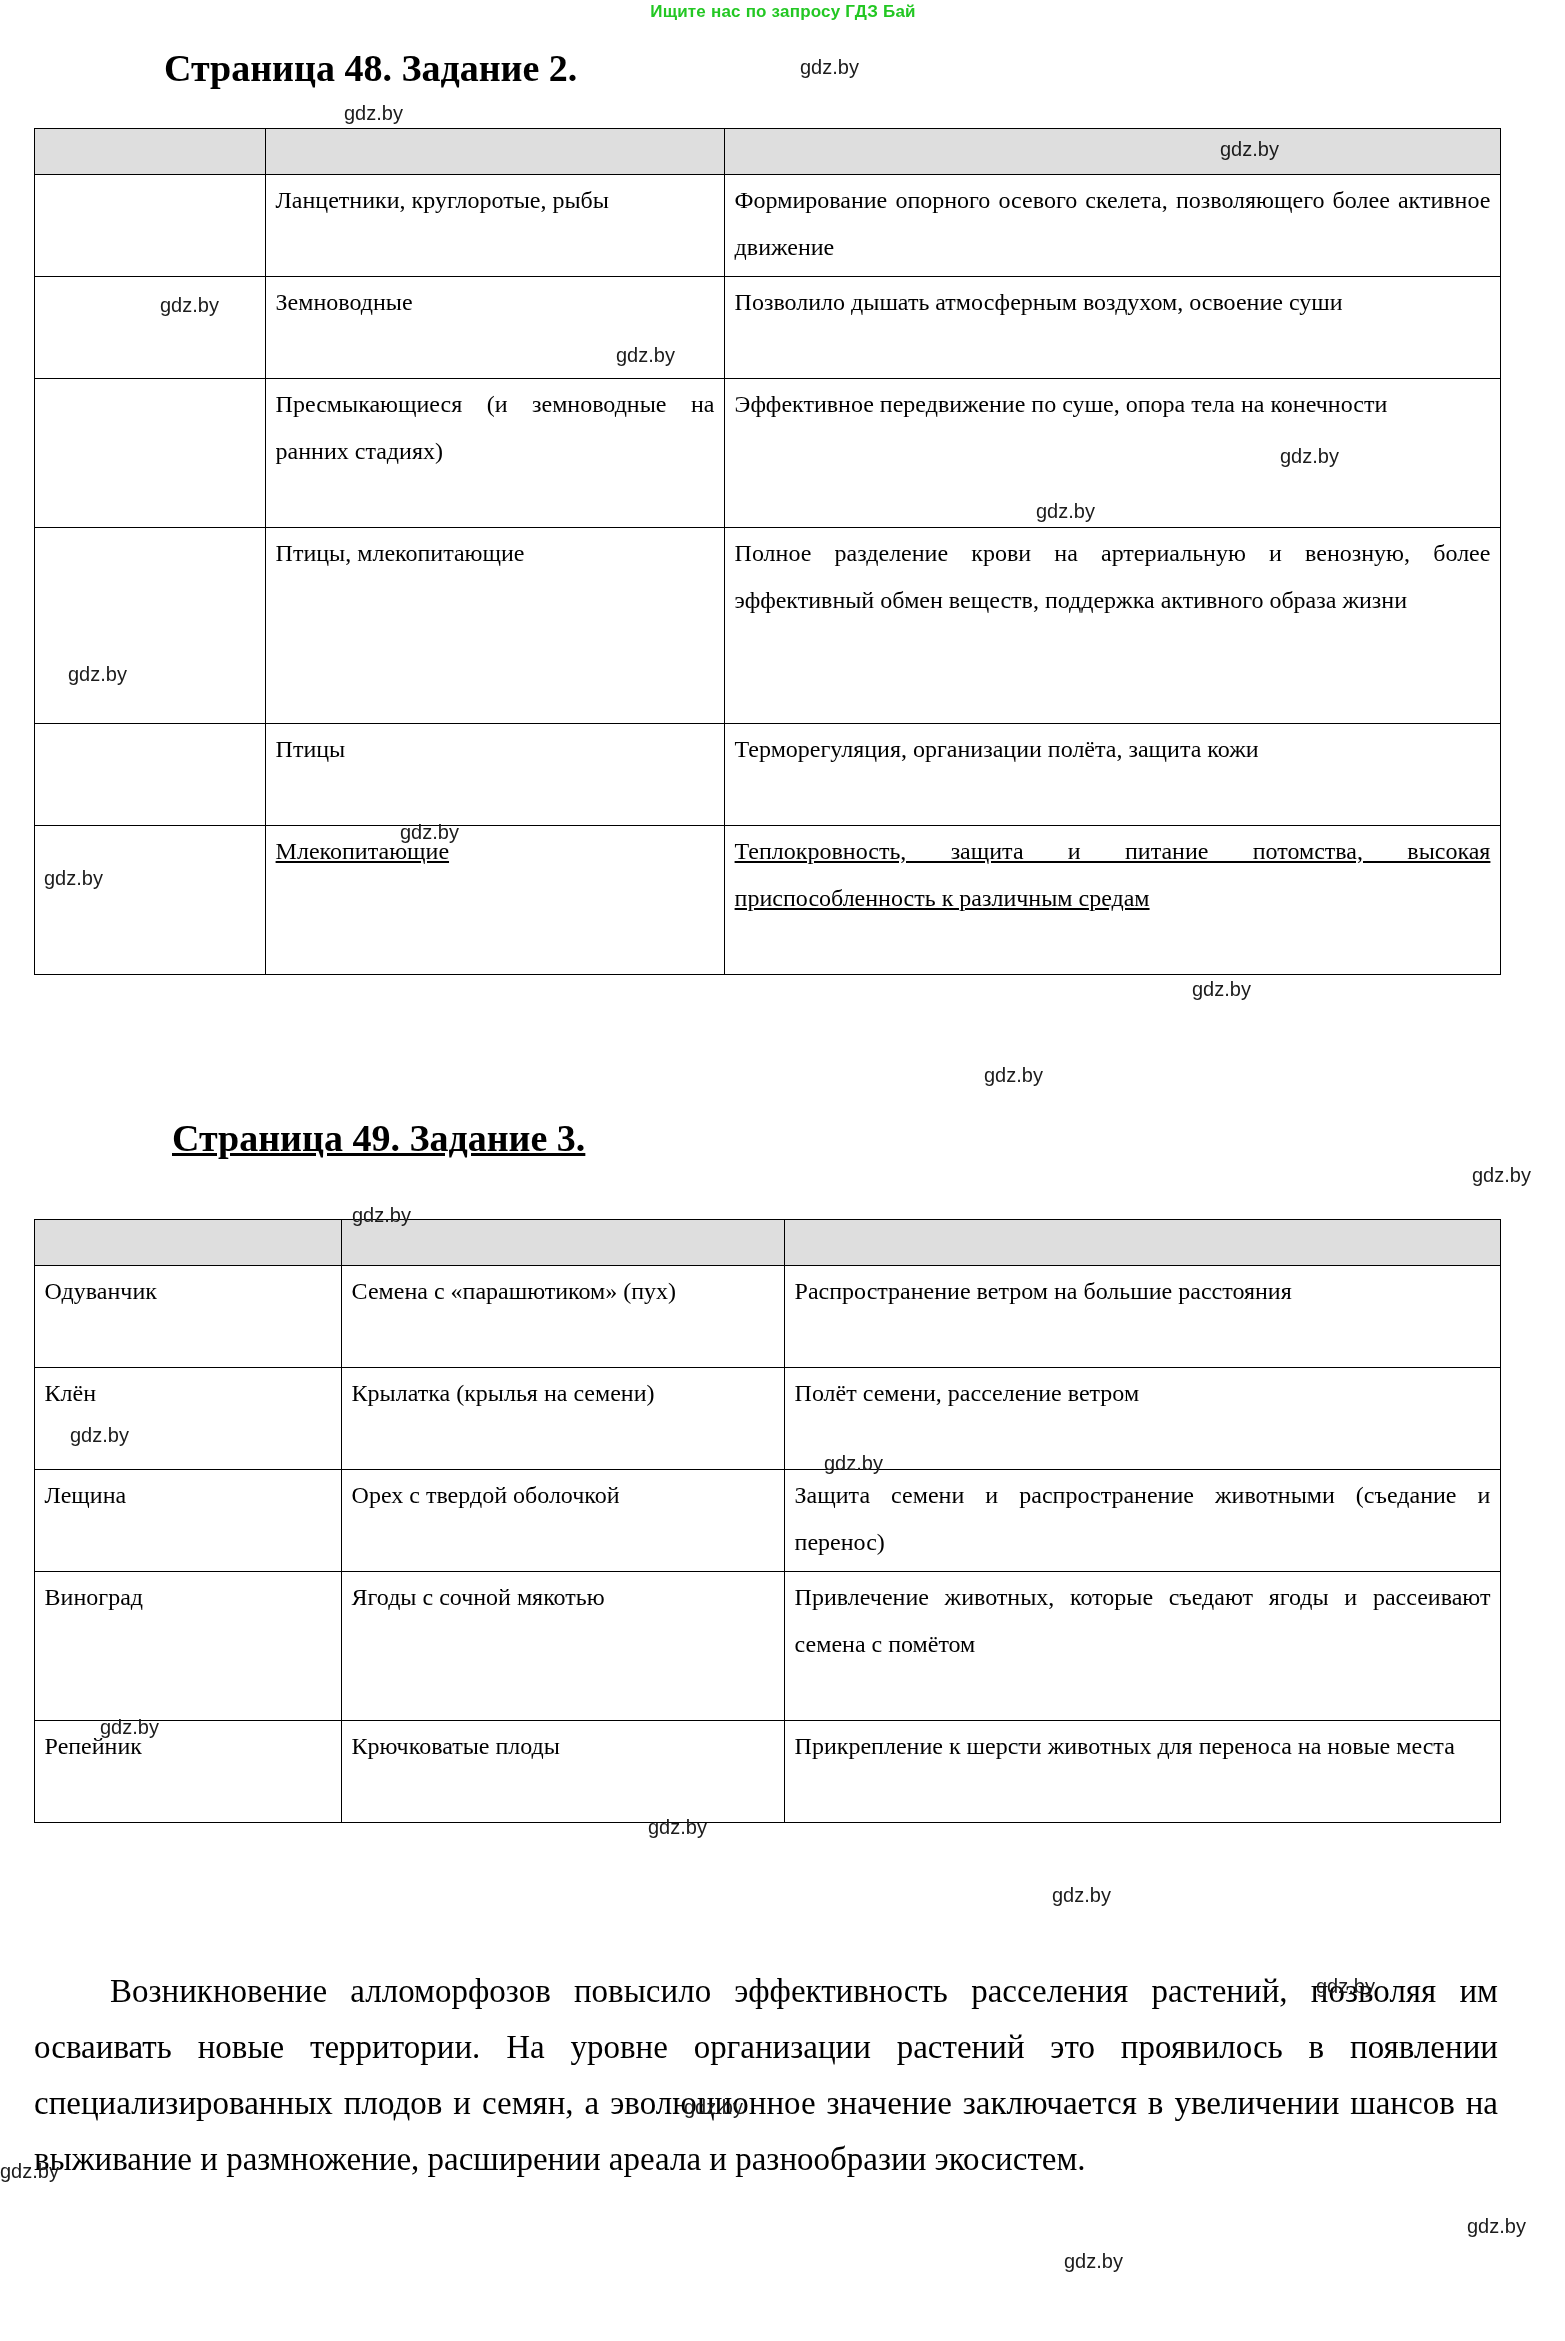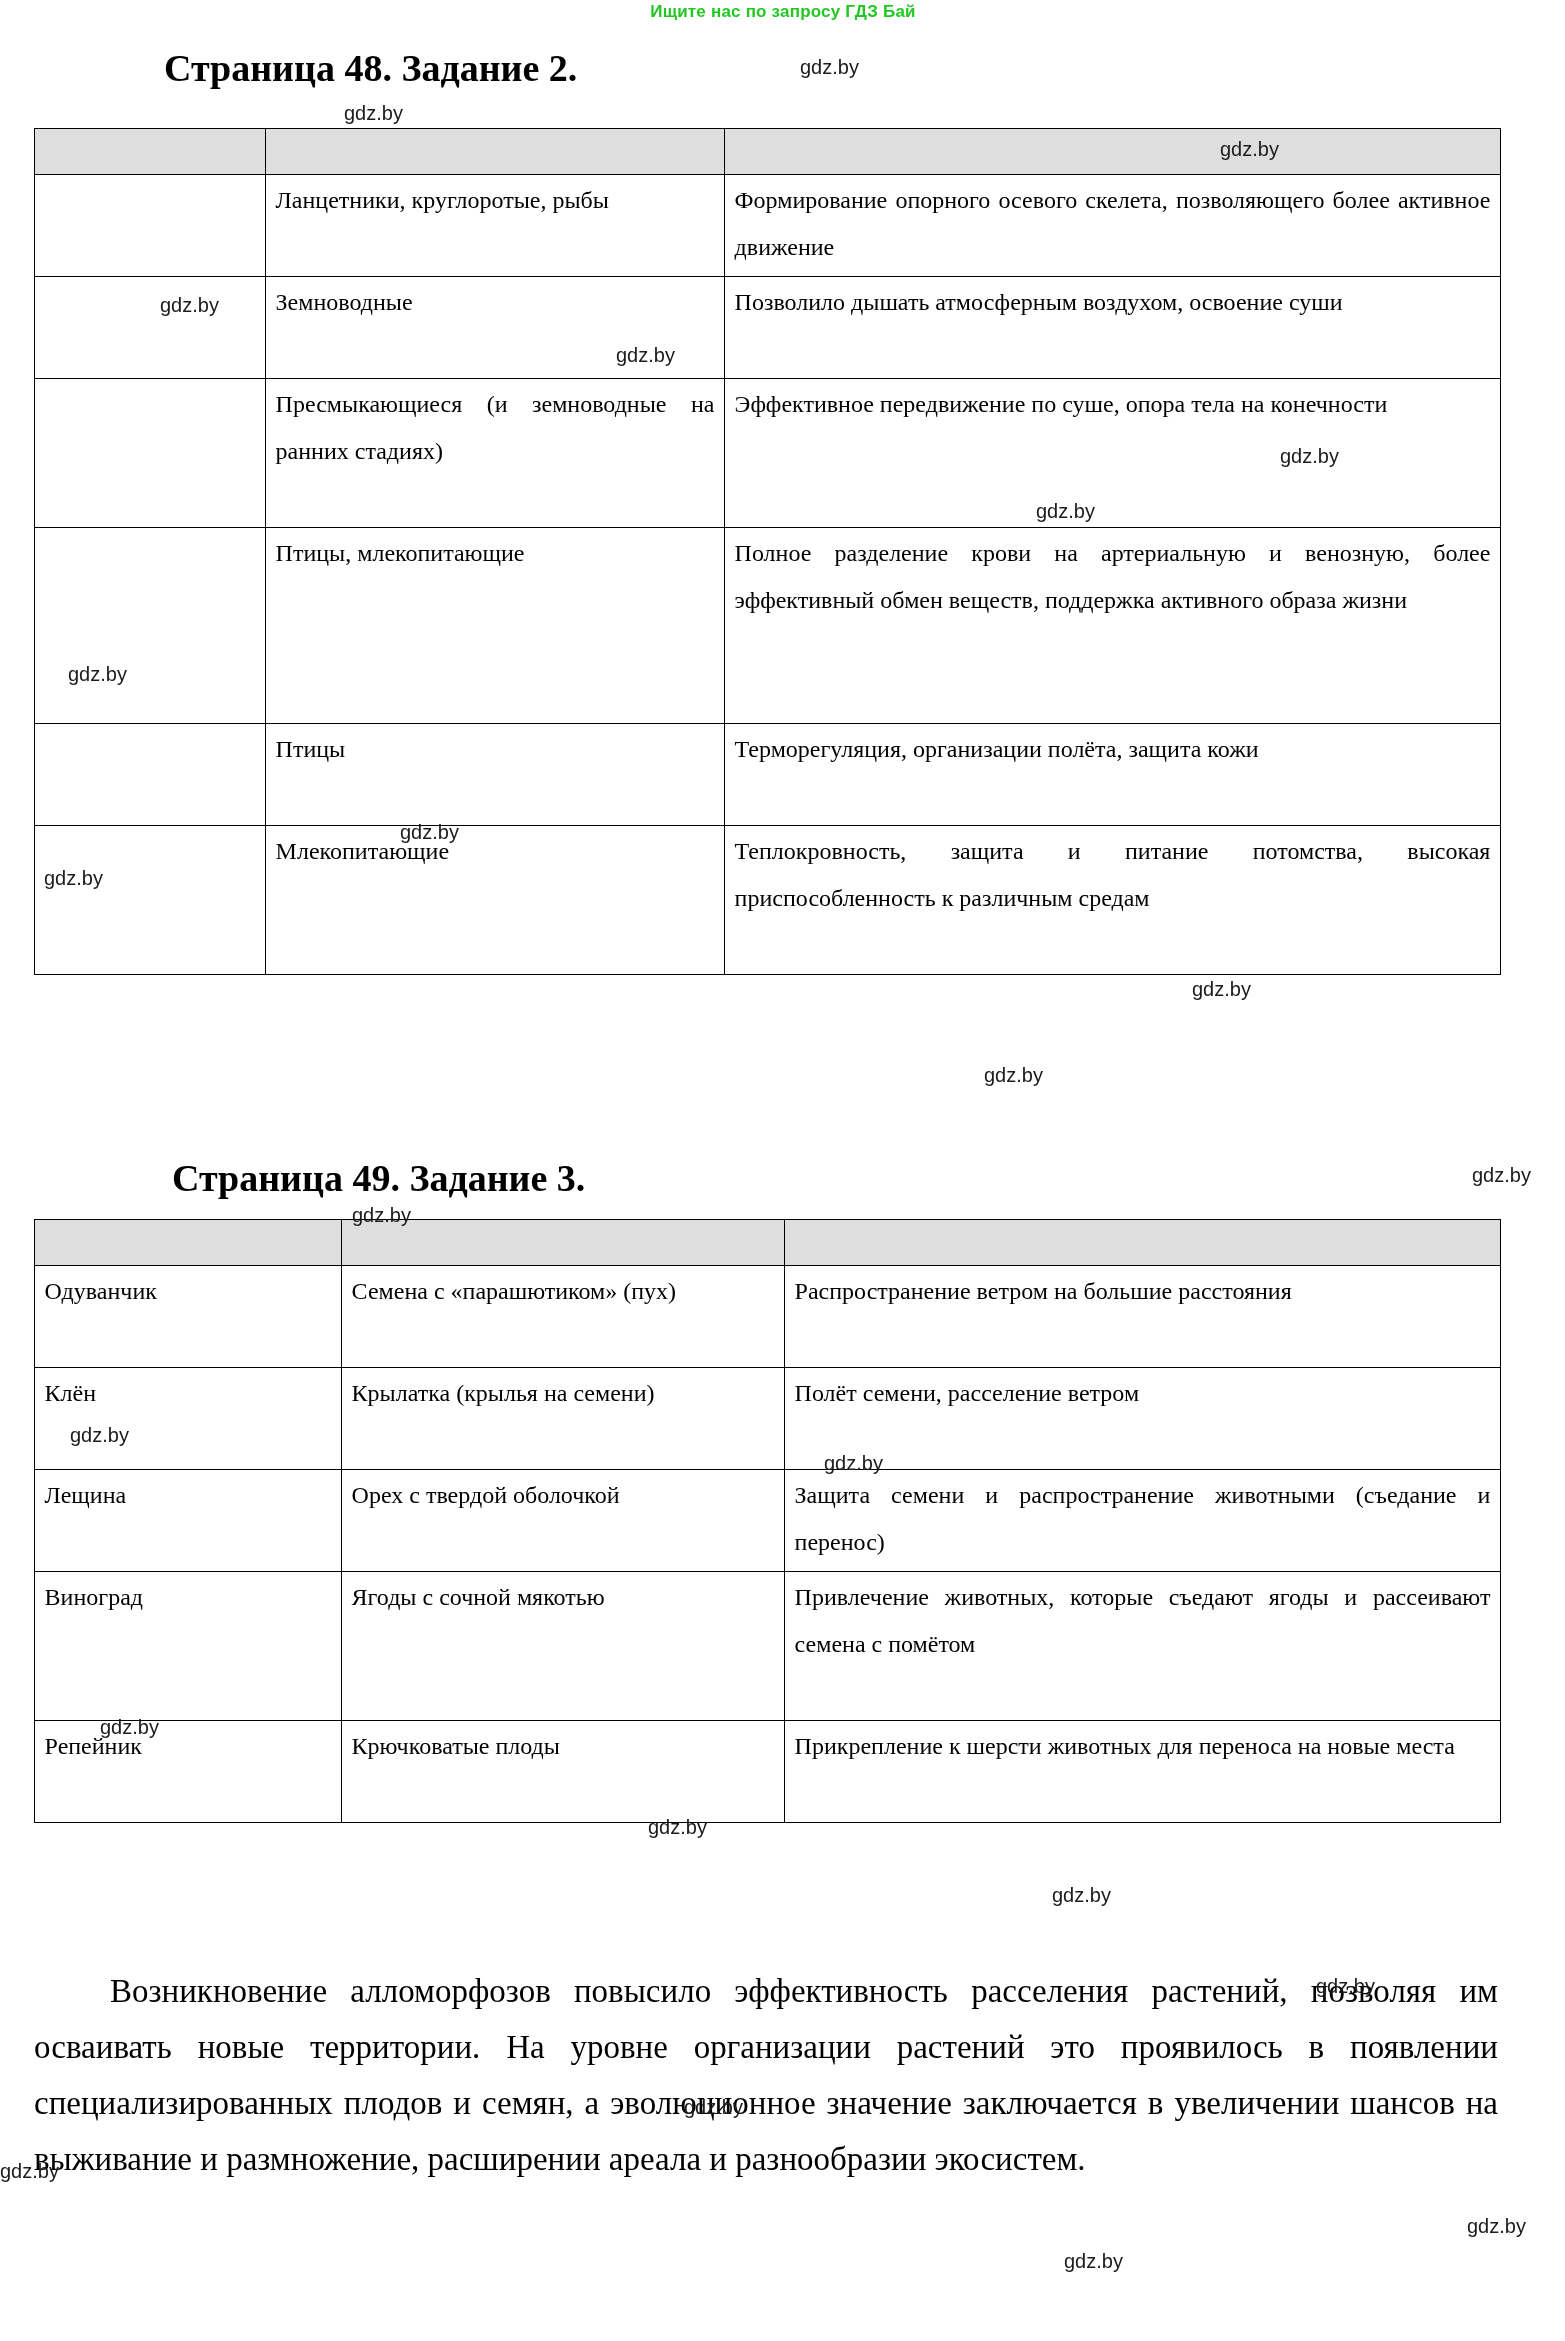--- a/index.html
+++ b/index.html
@@ -32,21 +32,21 @@
 
   
   .heading {
     position: absolute;
     font-family: "Liberation Serif", serif;
     font-weight: bold;
     font-size: 38px;
     white-space: nowrap;
   }
   #heading-1 { left: 164px; top: 46px; }
-  #heading-2 { left: 172px; top: 1156px; }
+  #heading-2 { left: 172px; top: 1116px; text-decoration: underline; }
 
   
   .doc-table {
     position: absolute;
     border-collapse: collapse;
     table-layout: fixed;
     font-size: 24px;
     line-height: 47px;
   }
   .doc-table td, .doc-table th {
@@ -147,21 +147,21 @@
     <tr style="height:196px;">
       <td class="c1"></td>
       <td class="c2">Птицы, млекопитающие</td>
       <td class="c3 just">Полное разделение крови на артериальную и венозную, более эффективный обмен веществ, поддержка активного образа жизни</td>
     </tr>
     <tr style="height:102px;">
       <td class="c1"></td>
       <td class="c2">Птицы</td>
       <td class="c3 just">Терморегуляция, организации полёта, защита кожи</td>
     </tr>
-    <tr style="height:149px;">
+    <tr style="height:149px;text-decoration:underline;">
       <td class="c1"></td>
       <td class="c2">Млекопитающие</td>
       <td class="c3 just">Теплокровность, защита и питание потомства, высокая приспособленность к различным средам</td>
     </tr>
   </tbody>
 </table>
 
 <div class="heading" id="heading-2">Страница 49. Задание 3.</div>
 
 <table class="doc-table" id="table-2">

